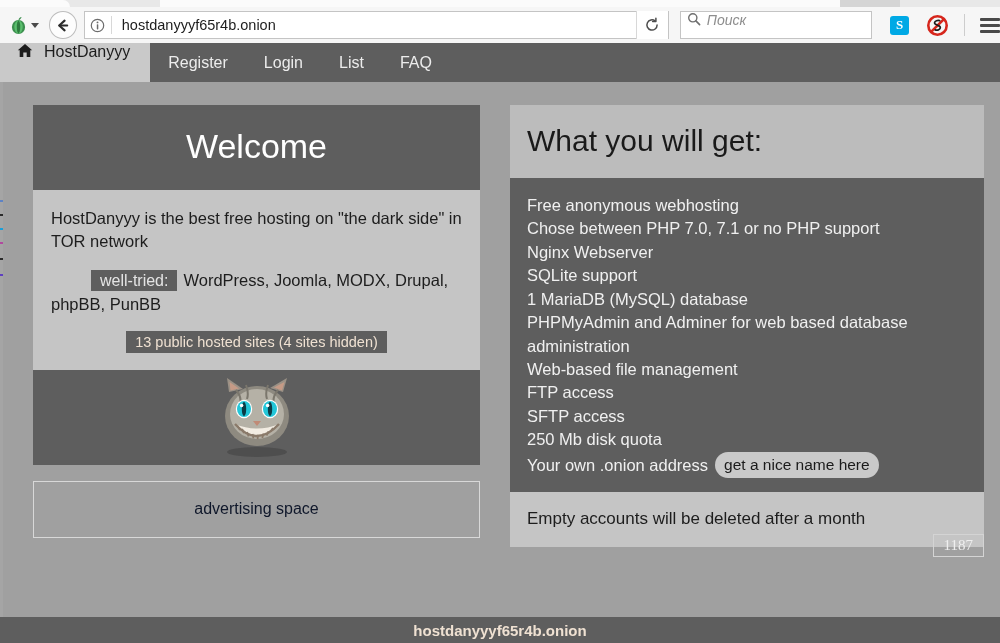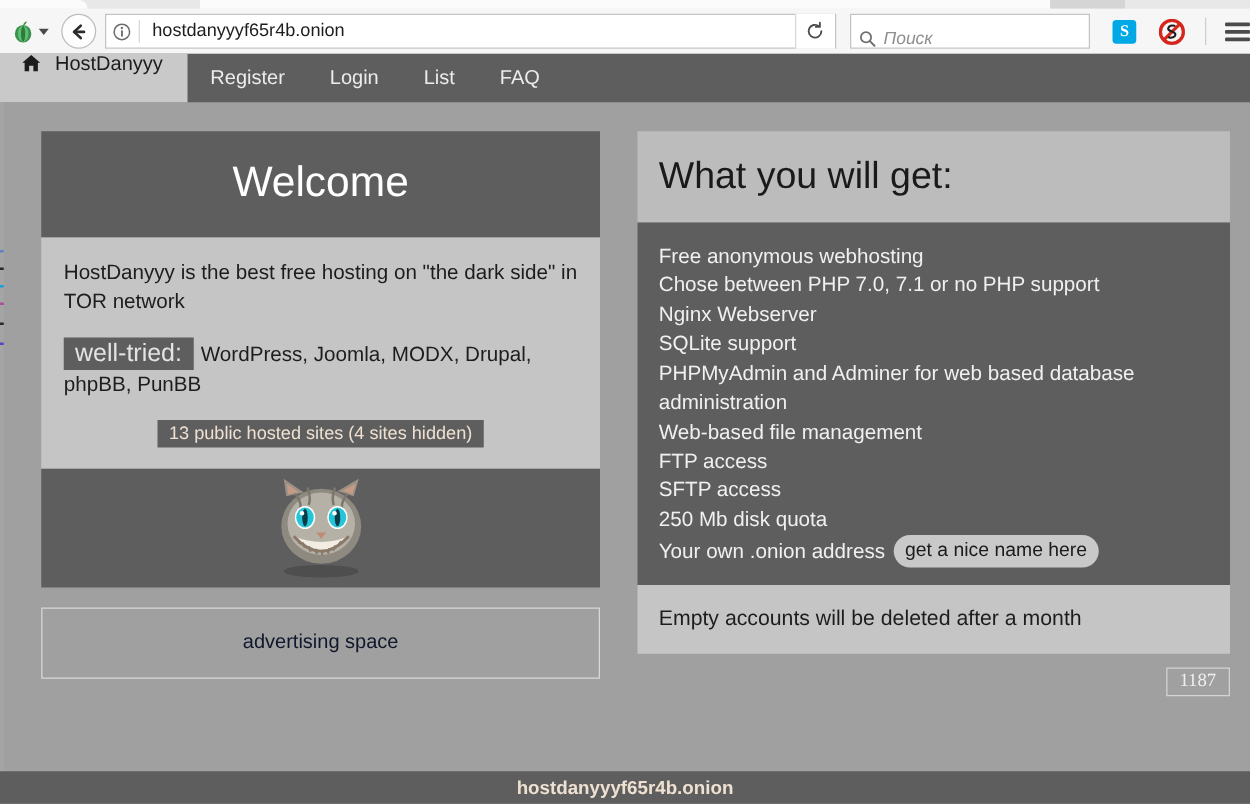--- a/index.html
+++ b/index.html
@@ -75,21 +75,21 @@
   .reload-btn {
     width: 32px; height: 28px; margin-left: 0px;
     border-left: 1px solid #d8d8d8;
     background: #ffffff;
     display: flex; align-items: center; justify-content: center;
     color: #4d4d4d; font-size: 16px; cursor: pointer;
   }
   .searchbar {
     width: 194px; height: 28px; margin-left: 11px;
     background: #ffffff; border: 1px solid #c4c4c4;
-    display: flex; align-items: flex-end; cursor: text;
+    display: flex; align-items: flex-start; cursor: text;
   }
   .search-icon {
     width: 26px; display: flex; align-items: center; justify-content: center;
     color: #7a7a7a; font-size: 13px;
   }
   .search-ph {
     font-style: italic; color: #8e8e8e; font-size: 14px;
   }
   .ext-icons { display: flex; align-items: center; margin-left: 18px; gap: 18px; }
   .ext-skype {
@@ -152,22 +152,23 @@
     text-align: center; font-size: 34px; font-weight: 400;
     padding: 22px 10px 24px;
   }
   .body-light {
     background: #c5c5c5; color: #1d1d1d;
     padding: 17px 18px 17px;
   }
   .body-light p { margin: 0 0 15px; font-size: 16.5px; line-height: 1.42; }
   .tag-dark {
     background: #5e5e5e; color: #e4e4e4;
-    padding: 2px 9px; margin-right: 6px; font-size: 20px;
+    padding: 2px 9px; margin-right: 6px; font-size: 16px;
     white-space: nowrap;
+    margin-left: 40px;
   }
   .sites-badge-row { text-align: center; margin-top: 4px; }
   .sites-badge {
     display: inline-block; background: #5e5e5e; color: #efe1d2;
     font-size: 14.5px; padding: 3px 9px; cursor: pointer;
   }
   .cat-box {
     background: #5e5e5e; height: 95px;
     display: flex; align-items: center; justify-content: center;
   }
@@ -358,20 +359,21 @@
     <div class="ad-box">advertising space</div>
   </div>
 
   <div class="panel-right">
     <div class="hdr-light">What you will get:</div>
     <div class="body-dark">
       <p class="feature">Free anonymous webhosting</p>
       <p class="feature">Chose between PHP 7.0, 7.1 or no PHP support</p>
       <p class="feature">Nginx Webserver</p>
       <p class="feature">SQLite support</p>
+      <p class="feature">1 MariaDB (MySQL) database</p>
       <p class="feature">PHPMyAdmin and Adminer for web based database administration</p>
       <p class="feature">Web-based file management</p>
       <p class="feature">FTP access</p>
       <p class="feature">SFTP access</p>
       <p class="feature">250 Mb disk quota</p>
       <p class="feature">
         <span>Your own .onion address</span><span class="nice-name-btn">get a nice name here</span>
       </p>
     </div>
     <div class="foot-light">Empty accounts will be deleted after a month</div>

